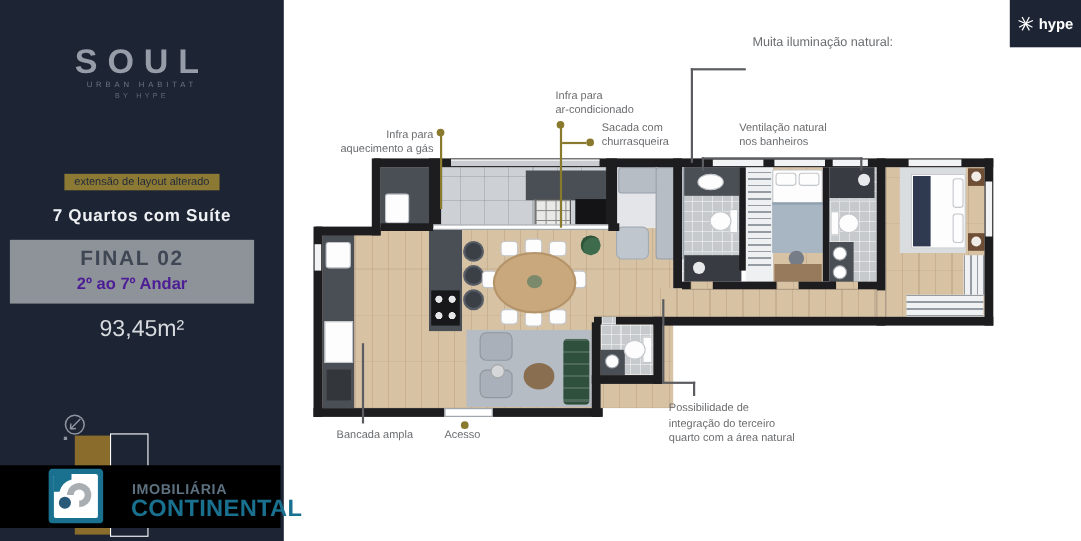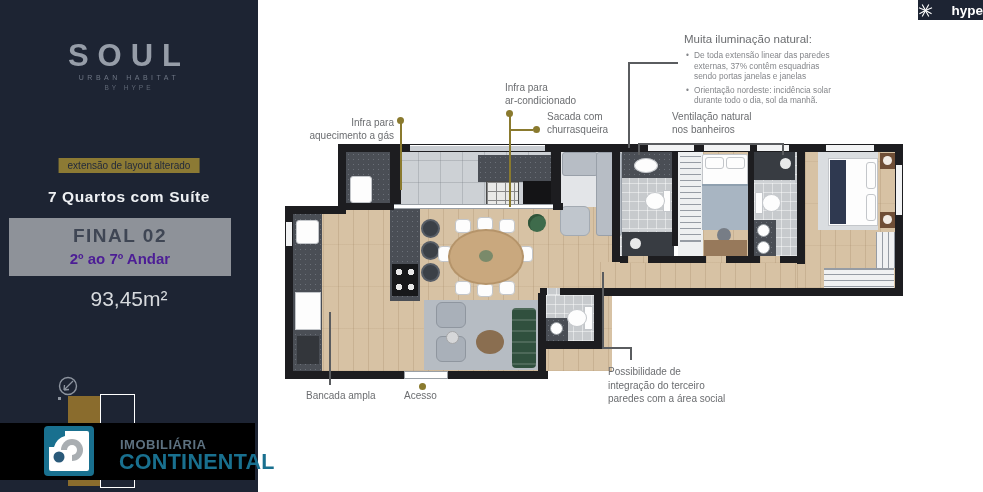--- a/index.html
+++ b/index.html
@@ -24,22 +24,22 @@
   .final-fl{position:absolute;left:0;top:32px;width:222px;text-align:center;color:#4c1d95;
         font-size:15px;font-weight:600;}
   .area{position:absolute;left:0;top:287px;width:258px;text-align:center;color:#d7dade;
         font-size:21px;font-weight:500;}
   .keyplan-gold{position:absolute;left:68px;top:396px;width:32px;height:90px;background:#8a6c2d;}
   .keyplan-out{position:absolute;left:100px;top:394px;width:33px;height:92px;border:1.5px solid #fff;}
   .band{position:absolute;left:0;top:423px;width:255px;height:57px;background:#000000;}
   .realtor-top{position:absolute;left:120px;top:14px;color:#5d7180;font-size:13px;font-weight:700;letter-spacing:.5px;}
   .realtor-bot{position:absolute;left:119px;top:27px;color:#19708f;font-size:21.5px;font-weight:700;letter-spacing:.3px;}
   
-  #hypebox{position:absolute;left:918px;top:0;width:65px;height:20px;background:#1d2433;
-        display:flex;align-items:center;justify-content:space-between;gap:4px;color:#fff;}
+  #hypebox{position:absolute;left:918px;top:0;width:65px;height:43px;background:#1d2433;
+        display:flex;align-items:center;justify-content:center;gap:4px;color:#fff;}
   #hypebox span{font-size:13.5px;font-weight:700;}
   
   .lab{position:absolute;font-size:10px;line-height:13px;color:#6b6d70;white-space:pre-line;}
   .note-title{position:absolute;left:684px;top:33px;font-size:11.5px;color:#6b6d70;}
   .note-list{position:absolute;left:686px;top:50px;width:156px;margin:0;padding:0;list-style:none;}
   .note-list li{position:relative;padding-left:8px;font-size:8.3px;line-height:10.5px;color:#84868a;margin-bottom:3px;}
   .note-list li::before{content:"•";position:absolute;left:0;top:0;color:#84868a;}
   .gline{position:absolute;background:#8a7a2e;}
   .kline{position:absolute;background:#5a5c5f;}
   .dot{position:absolute;width:7px;height:7px;border-radius:50%;background:#8a7a2e;}
@@ -274,21 +274,17 @@
   <div class="lab" style="left:505px;top:81px;width:95px;">Infra para
 ar-condicionado</div>
   <div class="lab" style="left:547px;top:110px;width:85px;">Sacada com
 churrasqueira</div>
   <div class="lab" style="left:672px;top:110px;width:115px;">Ventilação natural
 nos banheiros</div>
   <div class="lab" style="left:306px;top:389px;width:95px;">Bancada ampla</div>
   <div class="lab" style="left:404px;top:389px;width:50px;">Acesso</div>
   <div class="lab" style="left:608px;top:365px;width:130px;line-height:13.5px;">Possibilidade de
 integração do terceiro
-paredes com a área social</div>
+quarto com a área natural</div>
 
   <div class="note-title">Muita iluminação natural:</div>
-  <ul class="note-list">
-    <li>De toda extensão linear das paredes externas, 37% contêm esquadrias sendo portas janelas e janelas</li>
-    <li>Orientação nordeste: incidência solar durante todo o dia, sol da manhã.</li>
-  </ul>
 
 </div>
 
 </body></html>

